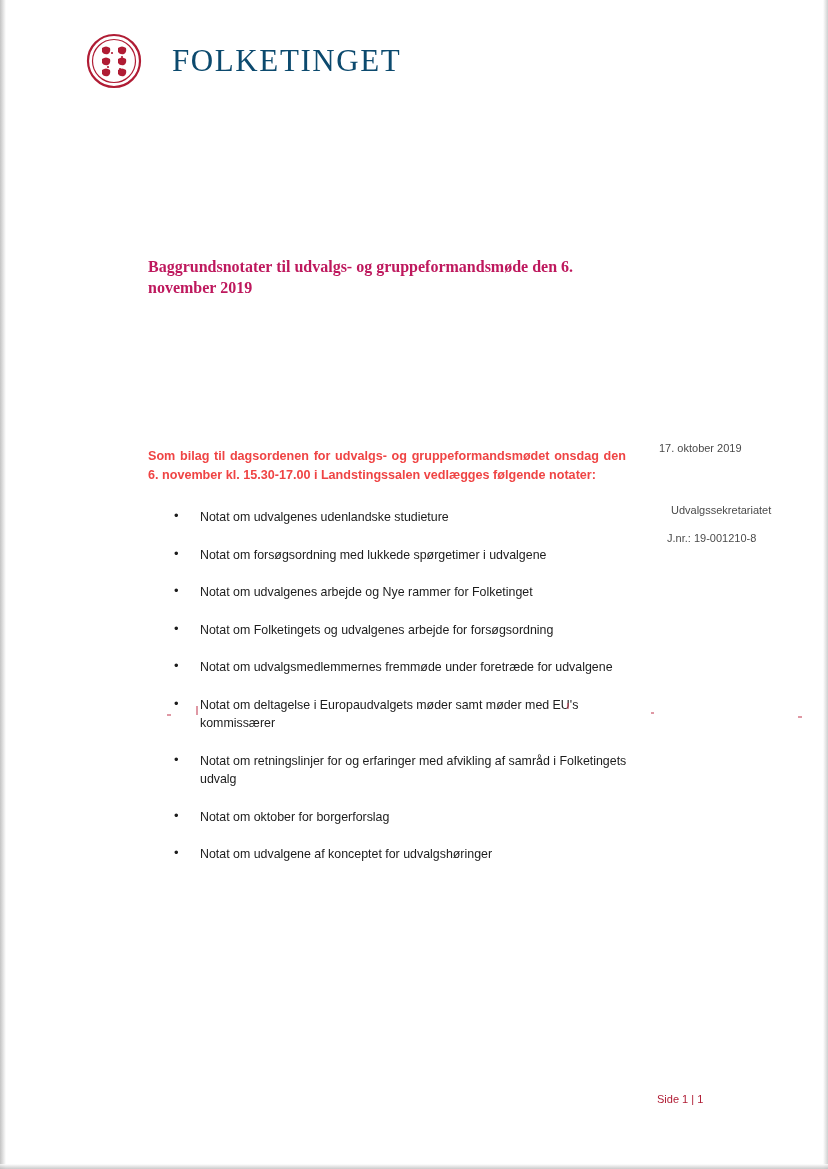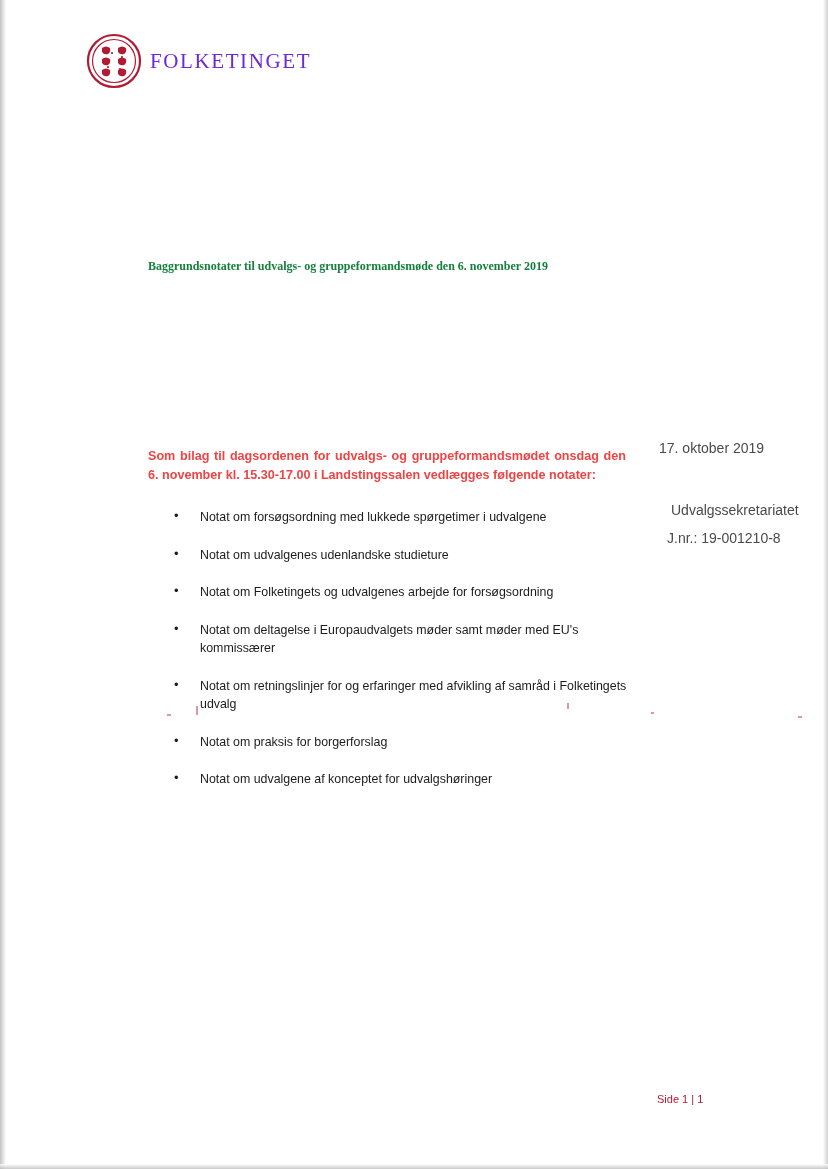--- a/index.html
+++ b/index.html
@@ -47,39 +47,39 @@
     top: 33px;
     display: flex;
     align-items: center;
   }
   .logo-seal {
     width: 56px;
     height: 56px;
     flex: 0 0 auto;
   }
   .logo-wordmark {
-    margin-left: 8px;
+    margin-left: 30px;
     font-family: "Liberation Serif", serif;
-    font-size: 21px;
+    font-size: 31px;
     letter-spacing: 1.6px;
-    color: #6d28d9;
+    color: #0c4a6e;
     font-weight: 400;
   }
 
   
   .doc-title {
     position: absolute;
     left: 148px;
     top: 240px;
     width: 480px;
     font-family: "Liberation Serif", serif;
     font-weight: bold;
-    font-size: 12px;
+    font-size: 16px;
     line-height: 21px;
-    color: #15803d;
+    color: #be185d;
     margin-top: 16px;
   }
 
   
   .intro {
     position: absolute;
     left: 148px;
     top: 434px;
     width: 478px;
     font-size: 12.6px;
@@ -115,21 +115,21 @@
     font-size: 13px;
     color: #1c1c1c;
   }
 
   
   .meta-col {
     position: absolute;
     left: 659px;
     top: 440px;
     width: 150px;
-    font-size: 14px;
+    font-size: 11px;
     line-height: 16px;
     color: #4a4a4a;
   }
   .meta-date { margin-bottom: 46px; }
   .meta-unit { margin: 12px; }
   .meta-jnr { margin: 8px; }
 
   
   .page-footer {
     position: absolute;
@@ -173,26 +173,28 @@
       </g>
     </svg>
     <div class="logo-wordmark">FOLKETINGET</div>
   </div>
 
   <h1 class="doc-title">Baggrundsnotater til udvalgs- og gruppeformandsmøde den 6. november 2019</h1>
 
   <p class="intro">Som bilag til dagsordenen for udvalgs- og gruppeformandsmødet onsdag den 6. november kl. 15.30-17.00 i Landstingssalen vedlægges følgende notater:</p>
 
   <ul class="notes-list">
+    <li>Notat om udvalgenes udenlandske studieture</li>
     <li>Notat om forsøgsordning med lukkede spørgetimer i udvalgene</li>
-    <li>Notat om udvalgenes udenlandske studieture</li>
+    <li>Notat om udvalgenes arbejde og Nye rammer for Folketinget</li>
     <li>Notat om Folketingets og udvalgenes arbejde for forsøgsordning</li>
+    <li>Notat om udvalgsmedlemmernes fremmøde under foretræde for udvalgene</li>
     <li>Notat om deltagelse i Europaudvalgets møder samt møder med EU's kommissærer</li>
     <li>Notat om retningslinjer for og erfaringer med afvikling af samråd i Folketingets udvalg</li>
-    <li>Notat om praksis for borgerforslag</li>
+    <li>Notat om oktober for borgerforslag</li>
     <li>Notat om udvalgene af konceptet for udvalgshøringer</li>
   </ul>
 
   <div class="meta-col">
     <div class="meta-date">17. oktober 2019</div>
     <p class="meta-unit">Udvalgssekretariatet</p>
     <p class="meta-jnr">J.nr.: 19-001210-8</p>
   </div>
 
   <div class="page-footer">Side 1 | 1</div>

